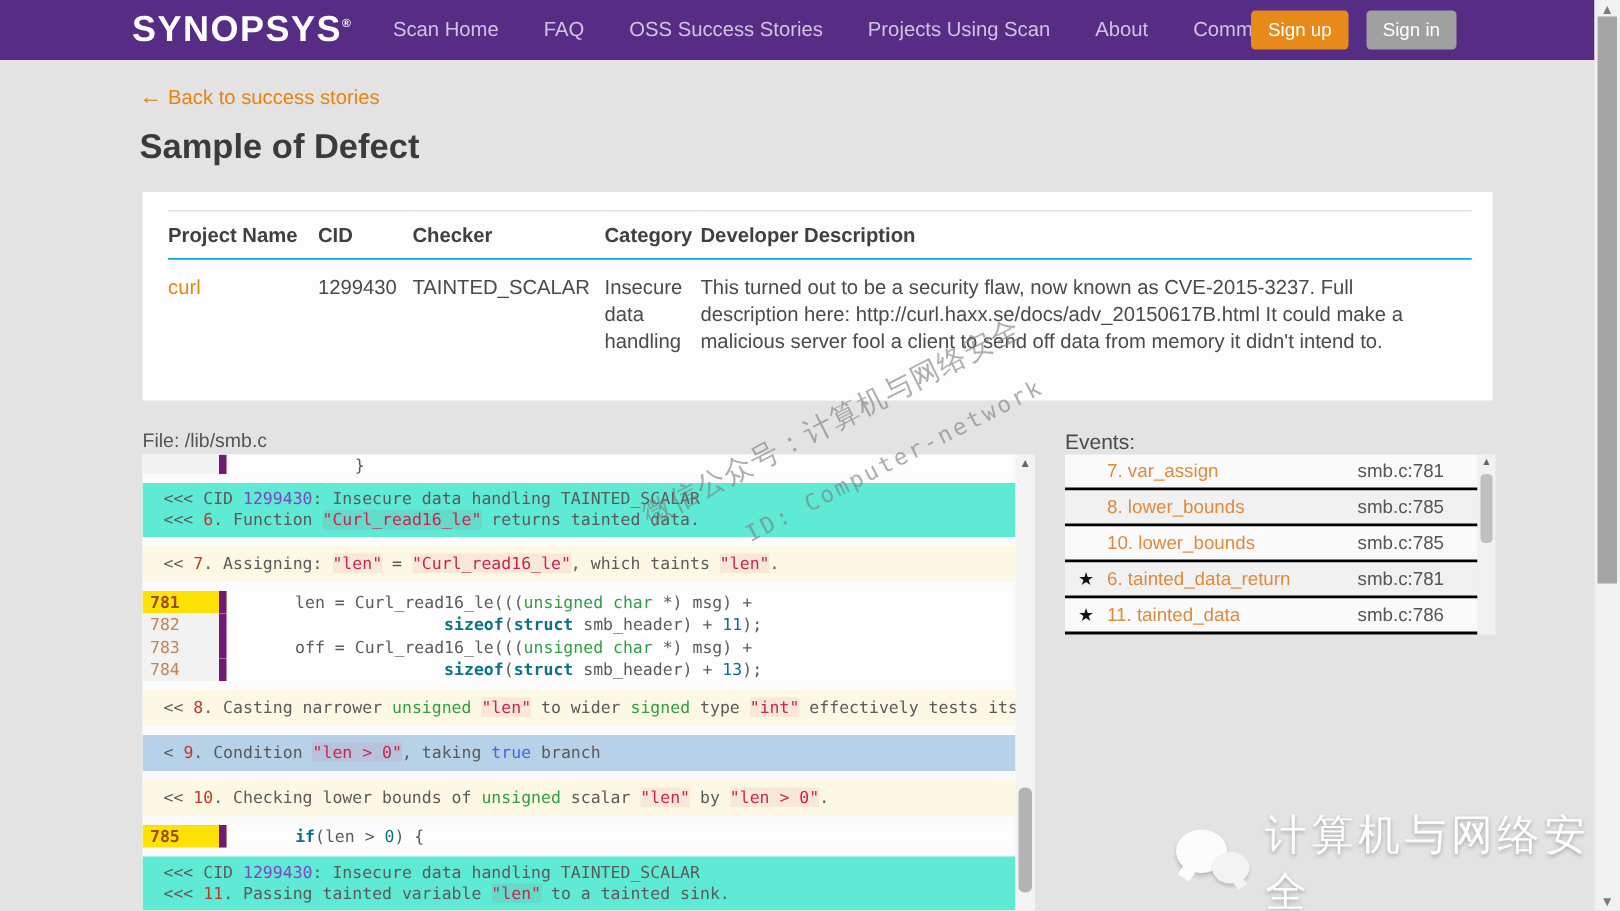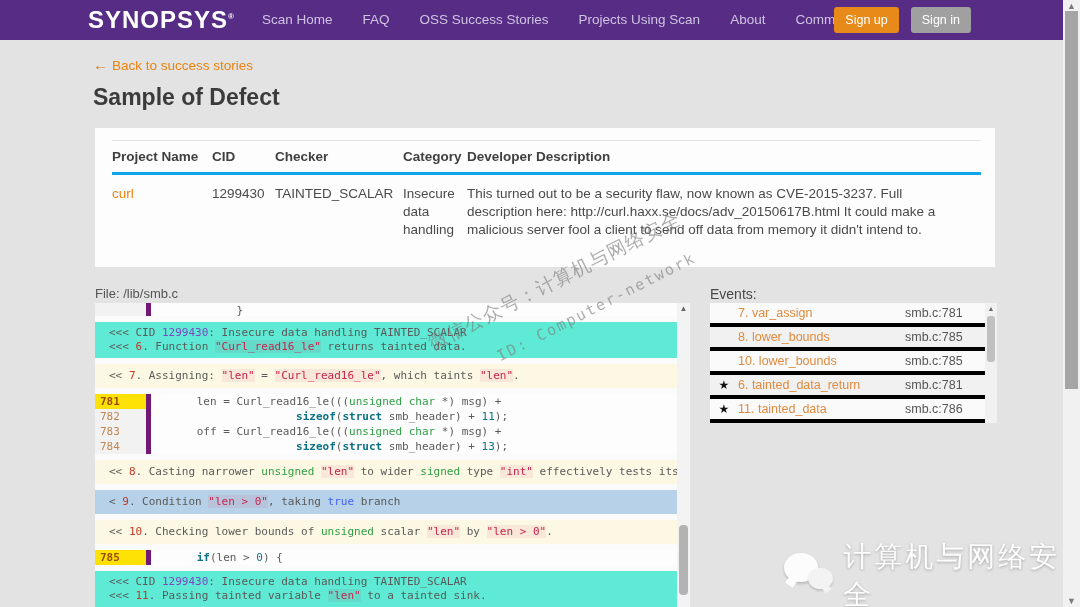--- a/index.html
+++ b/index.html
@@ -22,21 +22,21 @@
   .auth button { border:none; color:#fff; font-size:12.5px; padding:6px 11px; border-radius:3px; cursor:pointer; font-family:"Liberation Sans", sans-serif; }
   .btn-signup { background:#e78a1a; }
   .btn-signin { background:#a0a0a0; }
   
   .back-link { position:absolute; left:93px; top:56px; color:#e8830c; font-size:13.5px; cursor:pointer; }
   .back-link .arrow { font-weight:bold; font-size:15px; margin-right:4px; color:#d9780a; }
   .page-title { position:absolute; left:93px; top:84px; font-size:23px; font-weight:bold; color:#3b3b3b; }
   
   .defect-card { position:absolute; left:95px; top:128px; width:900px; height:139px; background:#fdfdfd; padding:12px 14px 0 17px; }
   .defect-card table { width:100%; border-collapse:collapse; font-size:13.5px; color:#4a4a4a; table-layout:fixed; }
-  .defect-card th { text-align:left; font-weight:bold; color:#3f3f3f; padding:8px 8px 8px 0; border-top:1px solid #e2e2e2; border-bottom:3px solid #0ea5e9; }
+  .defect-card th { text-align:left; font-weight:bold; color:#3f3f3f; padding:8px 8px 8px 0; border-top:1px solid #e2e2e2; border-bottom:1px solid #0ea5e9; }
   .defect-card td { vertical-align:top; padding:10px 10px 0 0; line-height:18px; }
   .col-project { width:100px; } .col-cid { width:63px;margin-left:40px; } .col-checker { width:128px; } .col-category { width:64px; }
   .link-orange { color:#e8830c; cursor:pointer; }
   
   .file-label { position:absolute; left:95px; top:286px; font-size:13px; color:#555;text-align:center; }
   .events-label { position:absolute; left:710px; top:286px; font-size:14px; color:#4a4a4a; }
   
   .code-panel { position:absolute; left:95px; top:303px; width:595px; height:304px; background:#fbfbfb; overflow:hidden; }
   .code-rows { position:absolute; left:0; top:0; width:582px; }
   .crow { font-family:"DejaVu Sans Mono", monospace; font-size:11px; line-height:14px; white-space:pre; color:#5a5a5a; margin-bottom:6px; }
@@ -55,21 +55,21 @@
   .seg-quote { color:#c7254e; background:rgba(199,37,78,0.08); }
   .seg-kw    { color:#2f9e44; }
   .seg-kwb   { color:#0b7285; font-weight:bold; }
   .seg-lit   { color:#0b7285; }
   .seg-true  { color:#4263eb; }
   .code-scrollbar { position:absolute; right:0; top:0; width:13px; height:304px; background:#f3f3f3; }
   .code-scrollbar .sb-arrow { display:block; text-align:center; font-size:8px; color:#666; line-height:12px; cursor:pointer; }
   .code-scrollbar .sb-thumb { position:absolute; left:2px; top:222px; width:9px; height:70px; background:#b3b3b3; border-radius:4px; cursor:pointer; }
   
   .events-list { position:absolute; left:710px; top:303px; width:275px; }
-  .event-row { display:flex; align-items:center; height:24px; background:#fafafa; border-bottom:4px solid #000000; font-size:12.5px; cursor:pointer; }
+  .event-row { display:flex; align-items:center; height:24px; background:#fafafa; border-bottom:2px solid #000000; font-size:12.5px; cursor:pointer; }
   .event-row.alt { background:#f1f1f1; }
   .star { width:28px; text-align:center; color:#111; font-size:12px; }
   .ename { flex:1; color:#df8a3c; }
   .eloc { width:80px; color:#555; }
   .events-scrollbar { position:absolute; left:985px; top:303px; width:12px; height:120px; background:#f1f1f1; }
   .events-scrollbar .sb-arrow { display:block; text-align:center; font-size:7px; color:#666; line-height:11px; cursor:pointer; }
   .events-scrollbar .sb-thumb { position:absolute; left:2px; top:13px; width:8px; height:46px; background:#c0c0c0; border-radius:3px; cursor:pointer; }
   
   .wm-line1 { position:absolute; left:430px; top:332px; transform:rotate(-27deg); transform-origin:left center;
               color:rgba(125,125,125,0.62); font-size:19px; letter-spacing:1px; z-index:8; }

